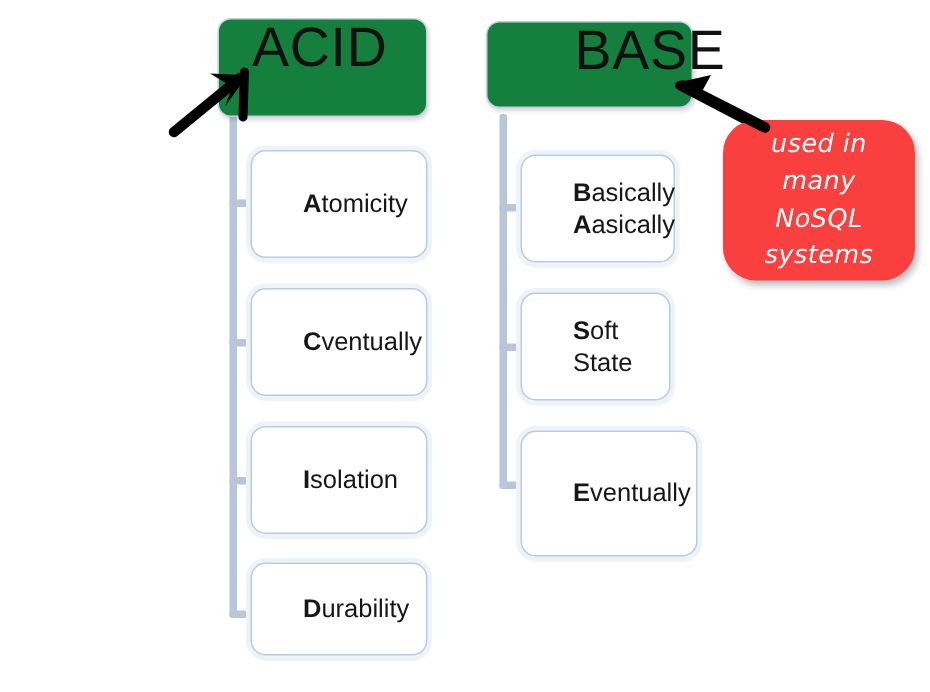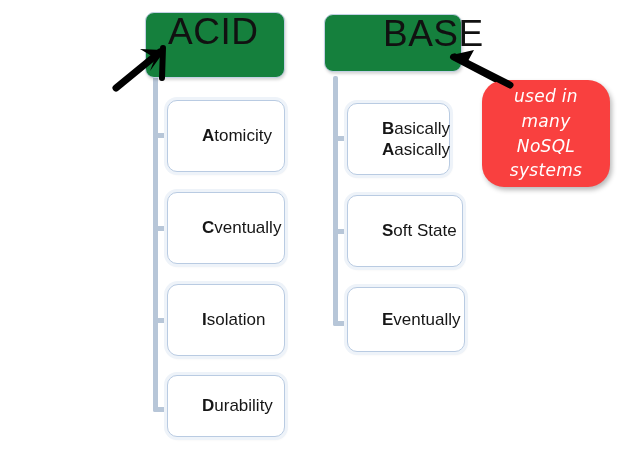--- a/index.html
+++ b/index.html
@@ -124,21 +124,21 @@
     </div>
 
     <div class="child-box" style="left:167px; top:100px; width:118px; height:72px;">
       <span class="clabel"><b>A</b><span>tomicity</span></span>
     </div>
 
     <div class="child-box" style="left:167px; top:192px; width:118px; height:72px;">
       <span class="clabel"><b>C</b><span>ventually</span></span>
     </div>
 
-    <div class="child-box" style="left:167px; top:284px; width:118px; height:72px;border-radius:11px;">
+    <div class="child-box" style="left:167px; top:284px; width:118px; height:72px;">
       <span class="clabel"><b>I</b><span>solation</span></span>
     </div>
 
     <div class="child-box" style="left:167px; top:375px; width:118px; height:62px;">
       <span class="clabel"><b>D</b><span>urability</span></span>
     </div>
   </div>
 
   <div class="tree">
 
@@ -149,25 +149,25 @@
     <div class="stub" style="left:333px; top:321px; width:16px;"></div>
 
     <div class="header-box" style="left:324px; top:14px; width:138px; height:58px;padding-left:36px;">
       <span class="hlabel">BASE</span>
     </div>
 
     <div class="child-box" style="left:347px; top:103px; width:103px; height:72px;">
       <span class="clabel"><b>B</b><span>asically</span><br><b>A</b><span>asically</span></span>
     </div>
 
-    <div class="child-box" style="left:347px; top:195px; width:116px; height:72px;">
+    <div class="child-box" style="left:347px; top:195px; width:100px; height:72px;">
       <span class="clabel"><b>S</b><span>oft State</span></span>
     </div>
 
-    <div class="child-box" style="left:347px; top:287px; width:118px; height:65px;">
+    <div class="child-box" style="left:347px; top:287px; width:118px; height:84px;">
       <span class="clabel"><b>E</b><span>ventually</span><br></span>
     </div>
   </div>
 
 
   <div class="callout" style="left:482px; top:80px; width:128px; height:107px; background:#f9403f;">
     <span class="ctext">used in many
 NoSQL
 systems</span>
   </div>

